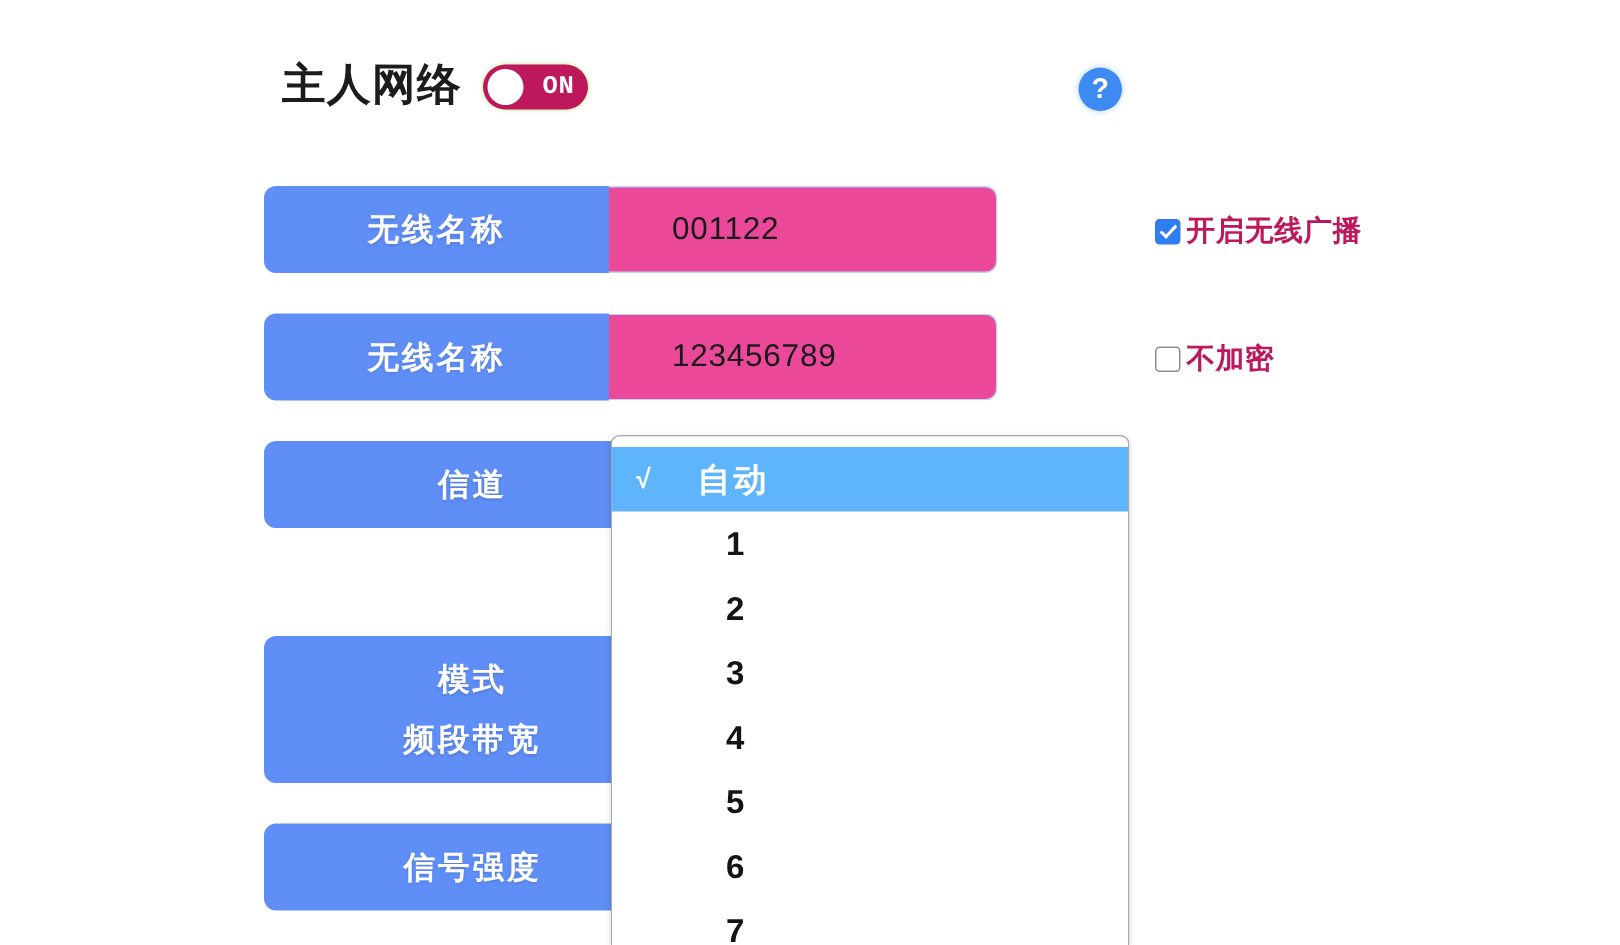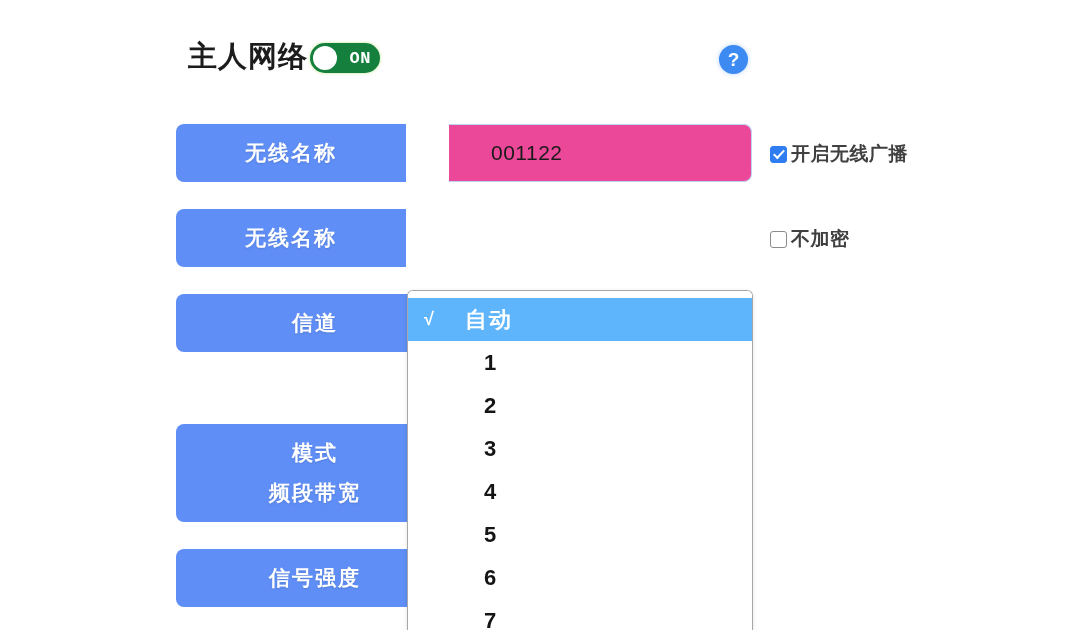--- a/index.html
+++ b/index.html
@@ -34,25 +34,25 @@
   }
   .page-title {
     font-size: 29px;
     font-weight: 700;
     color: #1c1c1c;
     letter-spacing: 1px;
     line-height: 1;
     white-space: nowrap;
   }
   .toggle {
-    margin-left: 2px;
+    margin-left: 14px;
     width: 70px;
     height: 30px;
     border-radius: 15px;
-    background: #15803d;
+    background: #be185d;
     display: flex;
     align-items: center;
     justify-content: flex-end;
     box-sizing: border-box;
     padding-right: 9px;
     position: relative;
     box-shadow: 0 0 3px rgba(120,205,30,0.55);
   }
   .toggle-knob {
     position: absolute;
@@ -91,25 +91,24 @@
     font-size: 19px;
     font-weight: 700;
     line-height: 1;
     margin-top: -1px;
   }
 
   
   .row {
     position: absolute;
     left: 176px;
-    width: 576px;
+    width: 489px;
     height: 58px;
     display: flex;
     align-items: stretch;
-    gap: 43px;
   }
   .row-label {
     width: 230px;
     background: #5f8ef6;
     border-radius: 8px 0 0 8px;
     display: flex;
     align-items: center;
     justify-content: center;
     color: #ffffff;
     font-size: 21px;
@@ -191,21 +190,21 @@
     transform: rotate(43deg) translate(-1px,-1px);
   }
   .cbox.unchecked {
     background: #ffffff;
     border: 1px solid #8c8c8c;
   }
   .check-label {
     margin-left: 4px;
     font-size: 19px;
     font-weight: 700;
-    color: #404040;
+    color: #be185d;
     letter-spacing: 0.5px;
     white-space: nowrap;
   }
 
   
   .dropdown {
     position: absolute;
     left: 407px;
     top: 290px;
     width: 346px;
@@ -275,20 +274,21 @@
     <span>?</span>
   </div>
 
   <div class="row row-1">
     <div class="row-label">无线名称</div>
     <div class="row-field">001122</div>
   </div>
 
   <div class="row row-2">
     <div class="row-label">无线名称</div>
+    <div class="row-field">123456789</div>
   </div>
 
   <div class="row-labelonly row-3">信道</div>
   <div class="row-labelonly row-4">模式</div>
   <div class="row-labelonly row-6">信号强度</div>
   <div class="row-labelonly row-5">频段带宽</div>
 
   <div class="check-row cb-1">
     <div class="cbox checked"></div>
     <div class="check-label">开启无线广播</div>

